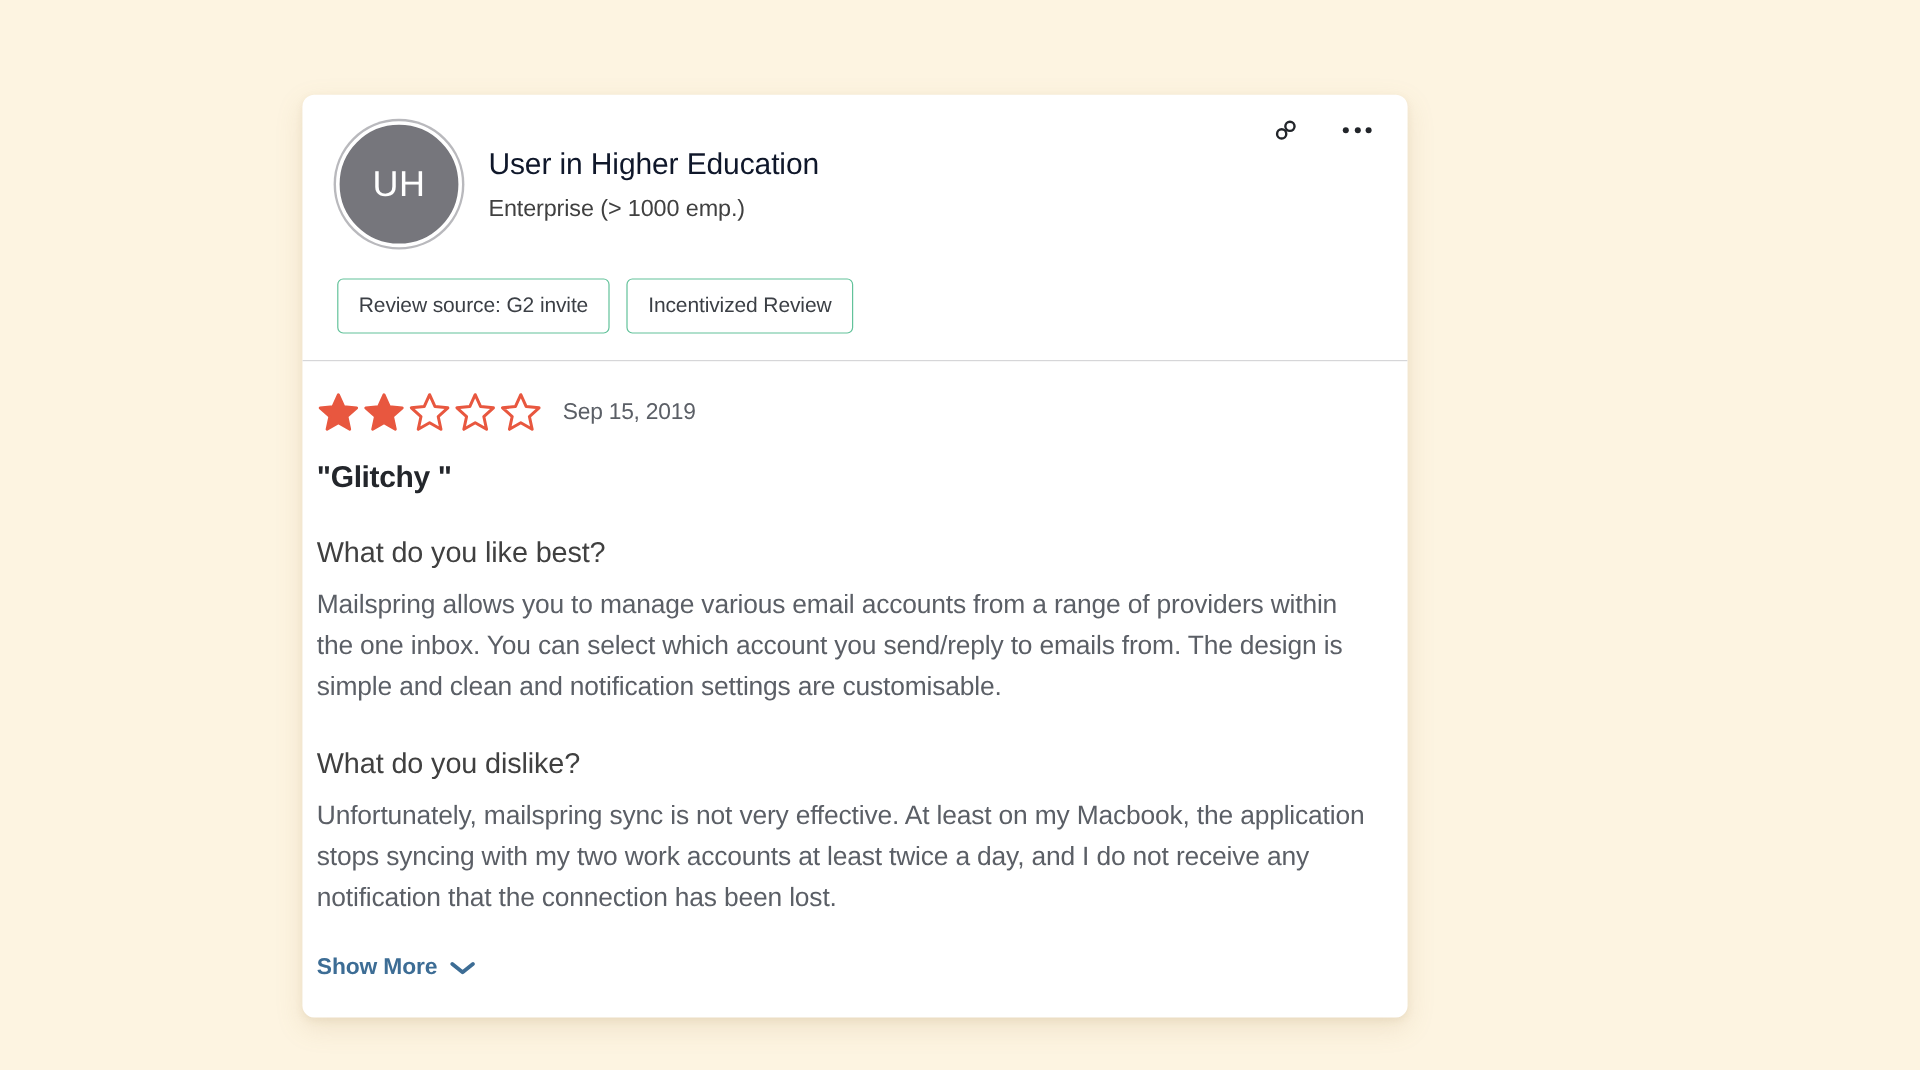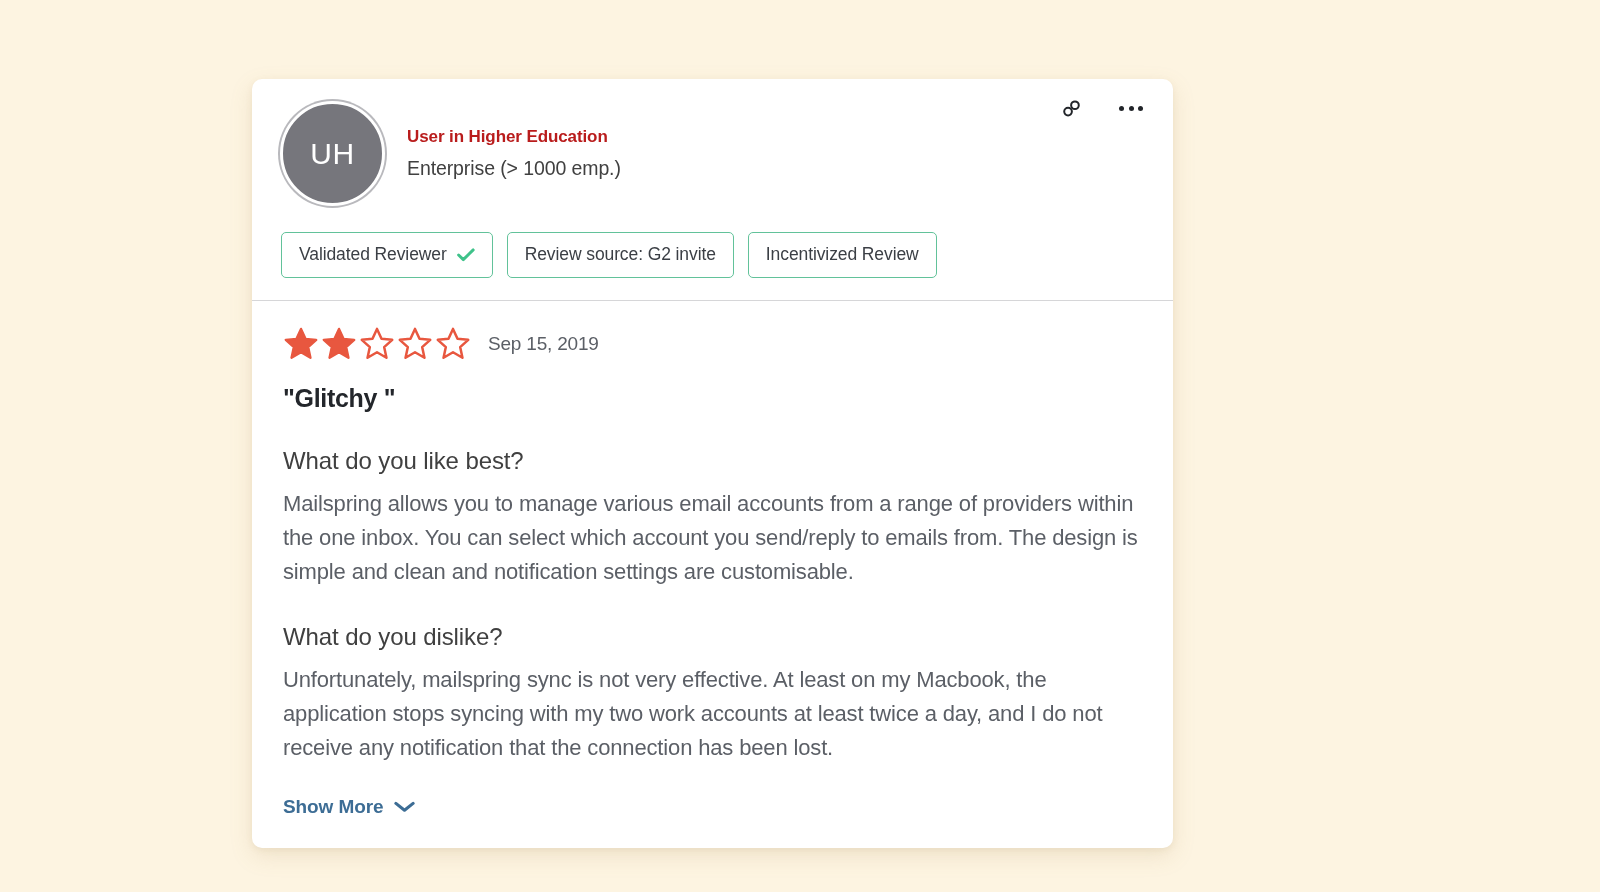--- a/index.html
+++ b/index.html
@@ -64,23 +64,23 @@
     color: #ffffff;
     font-size: 30px;
     font-weight: 400;
     letter-spacing: 0.5px;
     font-family: "Liberation Sans", sans-serif;
   }
 
   .identity-text { padding-top: 2px; }
 
   .reviewer-name {
-    font-size: 17px;
-    font-weight: bold;
-    color: #b91c1c;
+    font-size: 25px;
+    font-weight: normal;
+    color: #0f172a;
     letter-spacing: -0.1px;
     line-height: 1.35;
   }
 
   .reviewer-company {
     font-size: 19.5px;
     font-weight: 400;
     color: #404040;
     letter-spacing: -0.1px;
     line-height: 1.45;
@@ -148,21 +148,21 @@
 
   
   .divider {
     height: 1px;
     background: #d6d6d8;
     width: 100%;
   }
 
   
   .card-body {
-    padding: 26px 28px 30px 31px;
+    padding: 26px 28px 30px 12px;
   }
 
   .rating-row {
     display: flex;
     align-items: center;
     gap: 17px;
   }
 
   .stars { display: flex; gap: 2px; line-height: 0; }
 
@@ -244,28 +244,20 @@
       <div class="identity">
         <div class="avatar">UH</div>
         <div class="identity-text">
           <div class="reviewer-name">User in Higher Education</div>
           <div class="reviewer-company">Enterprise (&gt; 1000 emp.)</div>
         </div>
       </div>
 
       <div class="badge-row">
         <div class="badge">
-          <span>Validated Reviewer</span>
-          <span class="check-icon">
-            <svg width="18" height="14" viewBox="0 0 18 14">
-              <path d="M1.6 7.0 L6.3 11.6 L16.2 1.9" fill="none" stroke="#3fc28a" stroke-width="2.9" stroke-linecap="round" stroke-linejoin="round"></path>
-            </svg>
-          </span>
-        </div>
-        <div class="badge">
           <span>Review source: G2 invite</span>
         </div>
         <div class="badge">
           <span>Incentivized Review</span>
         </div>
       </div>
     </div>
 
     <div class="divider"></div>
 

